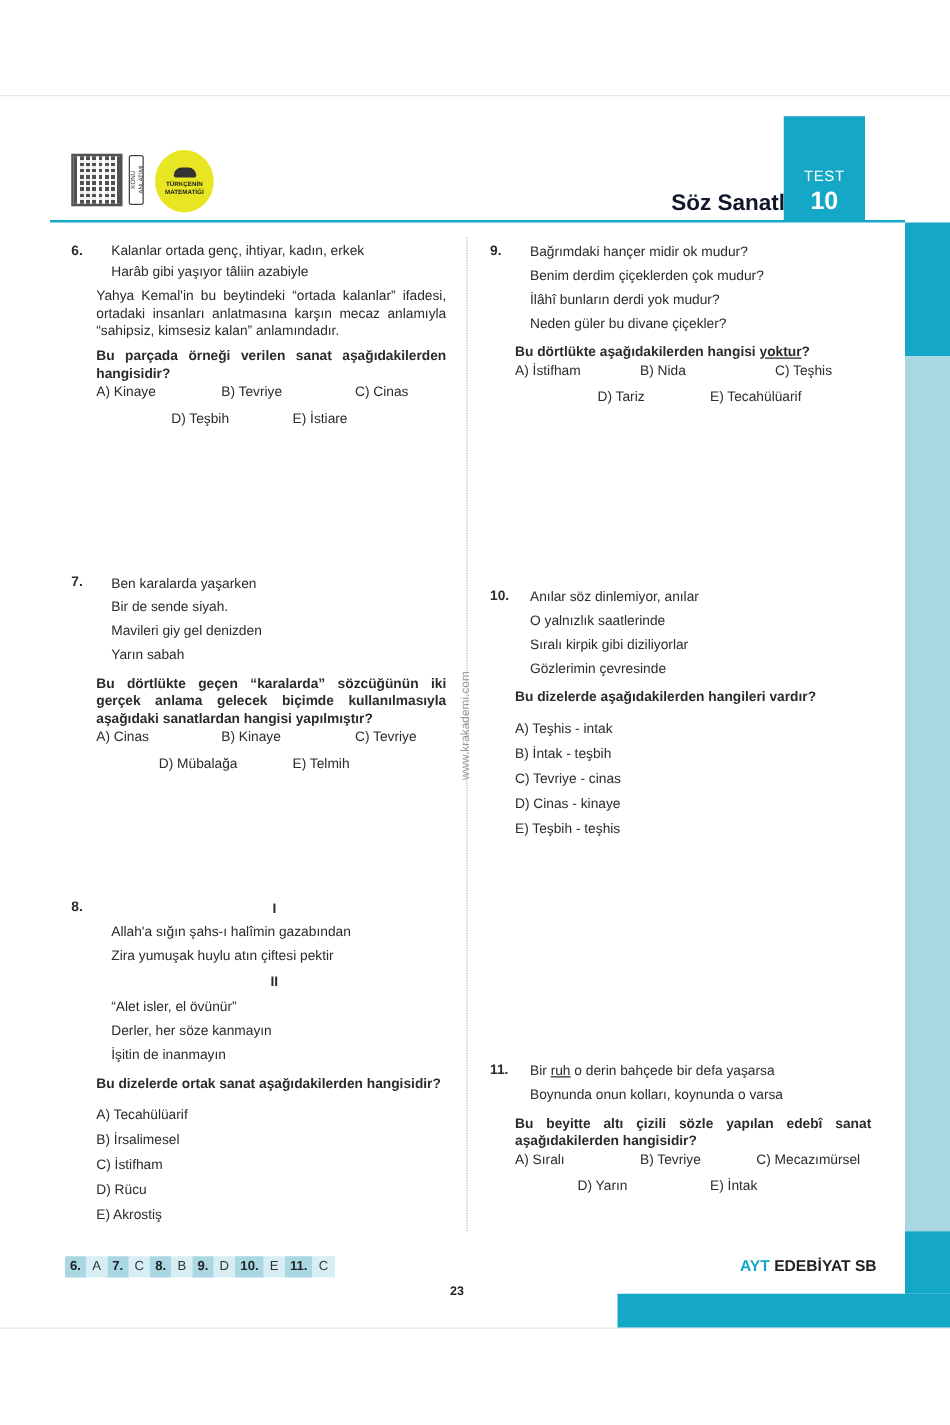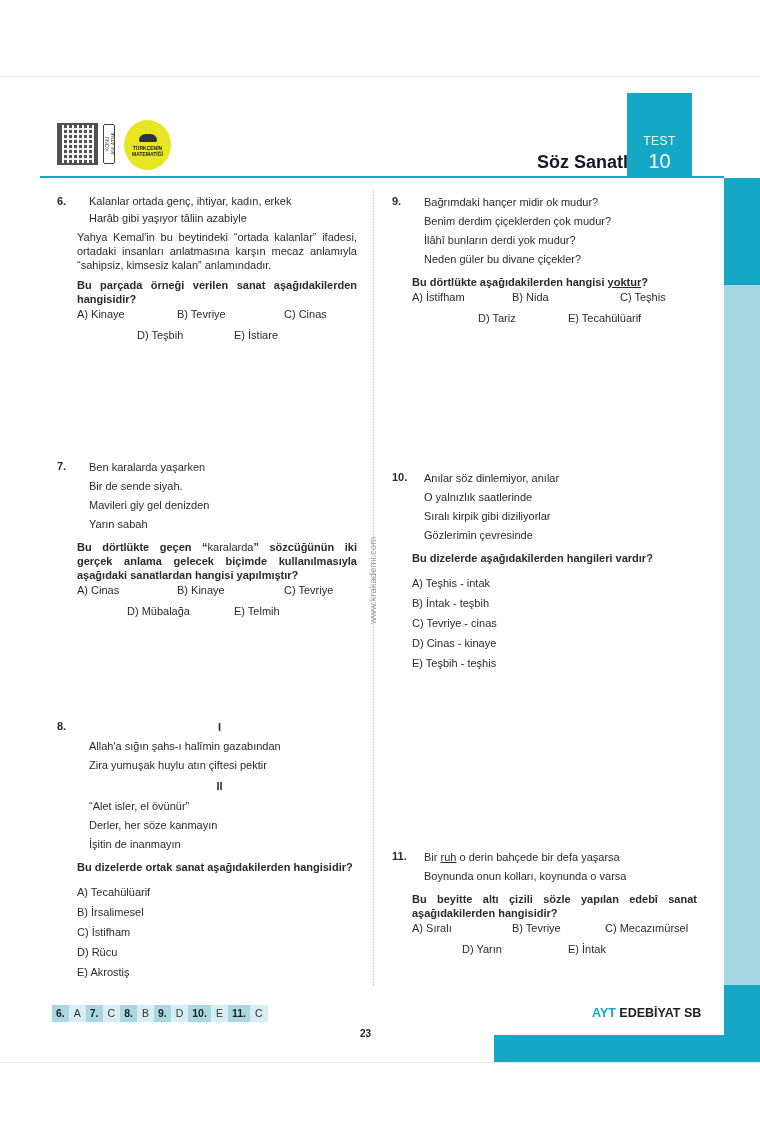--- a/index.html
+++ b/index.html
@@ -16,21 +16,21 @@
           repeating-linear-gradient(0deg, rgba(255,255,255,.9) 0 2px, transparent 2px 5px); }
   .qr-tab { position:absolute; left:103px; top:124px; width:12px; height:40px; border:1.5px solid #444; border-radius:2px; box-sizing:border-box;
             font-size:5px; writing-mode:vertical-rl; transform:rotate(180deg); text-align:center; color:#333; }
   .logo { position:absolute; left:124px; top:120px; width:47px; height:50px; border-radius:50%; background:#e8e623;
           display:flex; flex-direction:column; align-items:center; justify-content:center; font-size:5px; font-weight:bold; color:#222; }
   .logo .hat { width:18px; height:8px; background:#333; border-radius:8px 8px 2px 2px; margin-bottom:3px; }
 
   .section-title { position:absolute; left:537px; top:152px; font-size:18px; font-weight:bold; color:#0f172a; }
   .test-tab { position:absolute; left:627px; top:93px; width:65px; height:84px; background:#14a8c6; color:#fff; text-align:center; box-sizing:border-box; padding-top:40px; }
   .test-tab .t1 { font-size:12px; line-height:17px; letter-spacing:0.5px; }
-  .test-tab .t2 { font-size:20px; font-weight:normal; line-height:22px; }
+  .test-tab .t2 { font-size:20px; font-weight:bold; line-height:22px; }
   .header-rule { position:absolute; left:40px; top:176px; width:684px; height:2px; background:#14a8c6; }
 
   .bar-dark { position:absolute; left:724px; top:178px; width:36px; height:107px; background:#14a8c6; }
   .bar-light { position:absolute; left:724px; top:285px; width:36px; height:700px; background:#a9d8e3; }
   .bar-dark2 { position:absolute; left:724px; top:985px; width:36px; height:50px; background:#14a8c6; }
   .bar-bottom { position:absolute; left:494px; top:1035px; width:266px; height:27px; background:#14a8c6; }
 
   .divider { position:absolute; left:373px; top:190px; height:795px; border-left:1.5px dotted #bbb; }
   .watermark { position:absolute; left:360px; top:520px; width:26px; height:120px; display:flex; align-items:center; justify-content:center; }
   .watermark span { transform:rotate(-90deg); white-space:nowrap; font-size:9.5px; color:#999; }
@@ -99,21 +99,21 @@
     <span style="left:157px;top:21px">E) İstiare</span>
   </div>
 </div>
 
 <div class="q" style="left:77px; top:458px; width:280px;">
   <span class="num">7.</span>
   <div class="line" style="line-height:19px">Ben karalarda yaşarken</div>
   <div class="line" style="line-height:19px">Bir de sende siyah.</div>
   <div class="line" style="line-height:19px">Mavileri giy gel denizden</div>
   <div class="line" style="line-height:19px">Yarın sabah</div>
-  <div class="ask"><span>Bu dörtlükte geçen “</span><span style="font-weight:normal">karalarda</span><span>” sözcüğünün iki gerçek anlama gelecek biçimde kullanılmasıyla aşağıdaki sanatlardan hangisi yapılmıştır?</span></div>
+  <div class="ask"><span>Bu dörtlükte geçen “</span><span style="font-weight:bold">karalarda</span><span>” sözcüğünün iki gerçek anlama gelecek biçimde kullanılmasıyla aşağıdaki sanatlardan hangisi yapılmıştır?</span></div>
   <div class="opts">
     <span style="left:0;top:0">A) Cinas</span>
     <span style="left:100px;top:0">B) Kinaye</span>
     <span style="left:207px;top:0">C) Tevriye</span>
     <span style="left:50px;top:21px">D) Mübalağa</span>
     <span style="left:157px;top:21px">E) Telmih</span>
   </div>
 </div>
 
 <div class="q" style="left:77px; top:718px; width:285px;">

